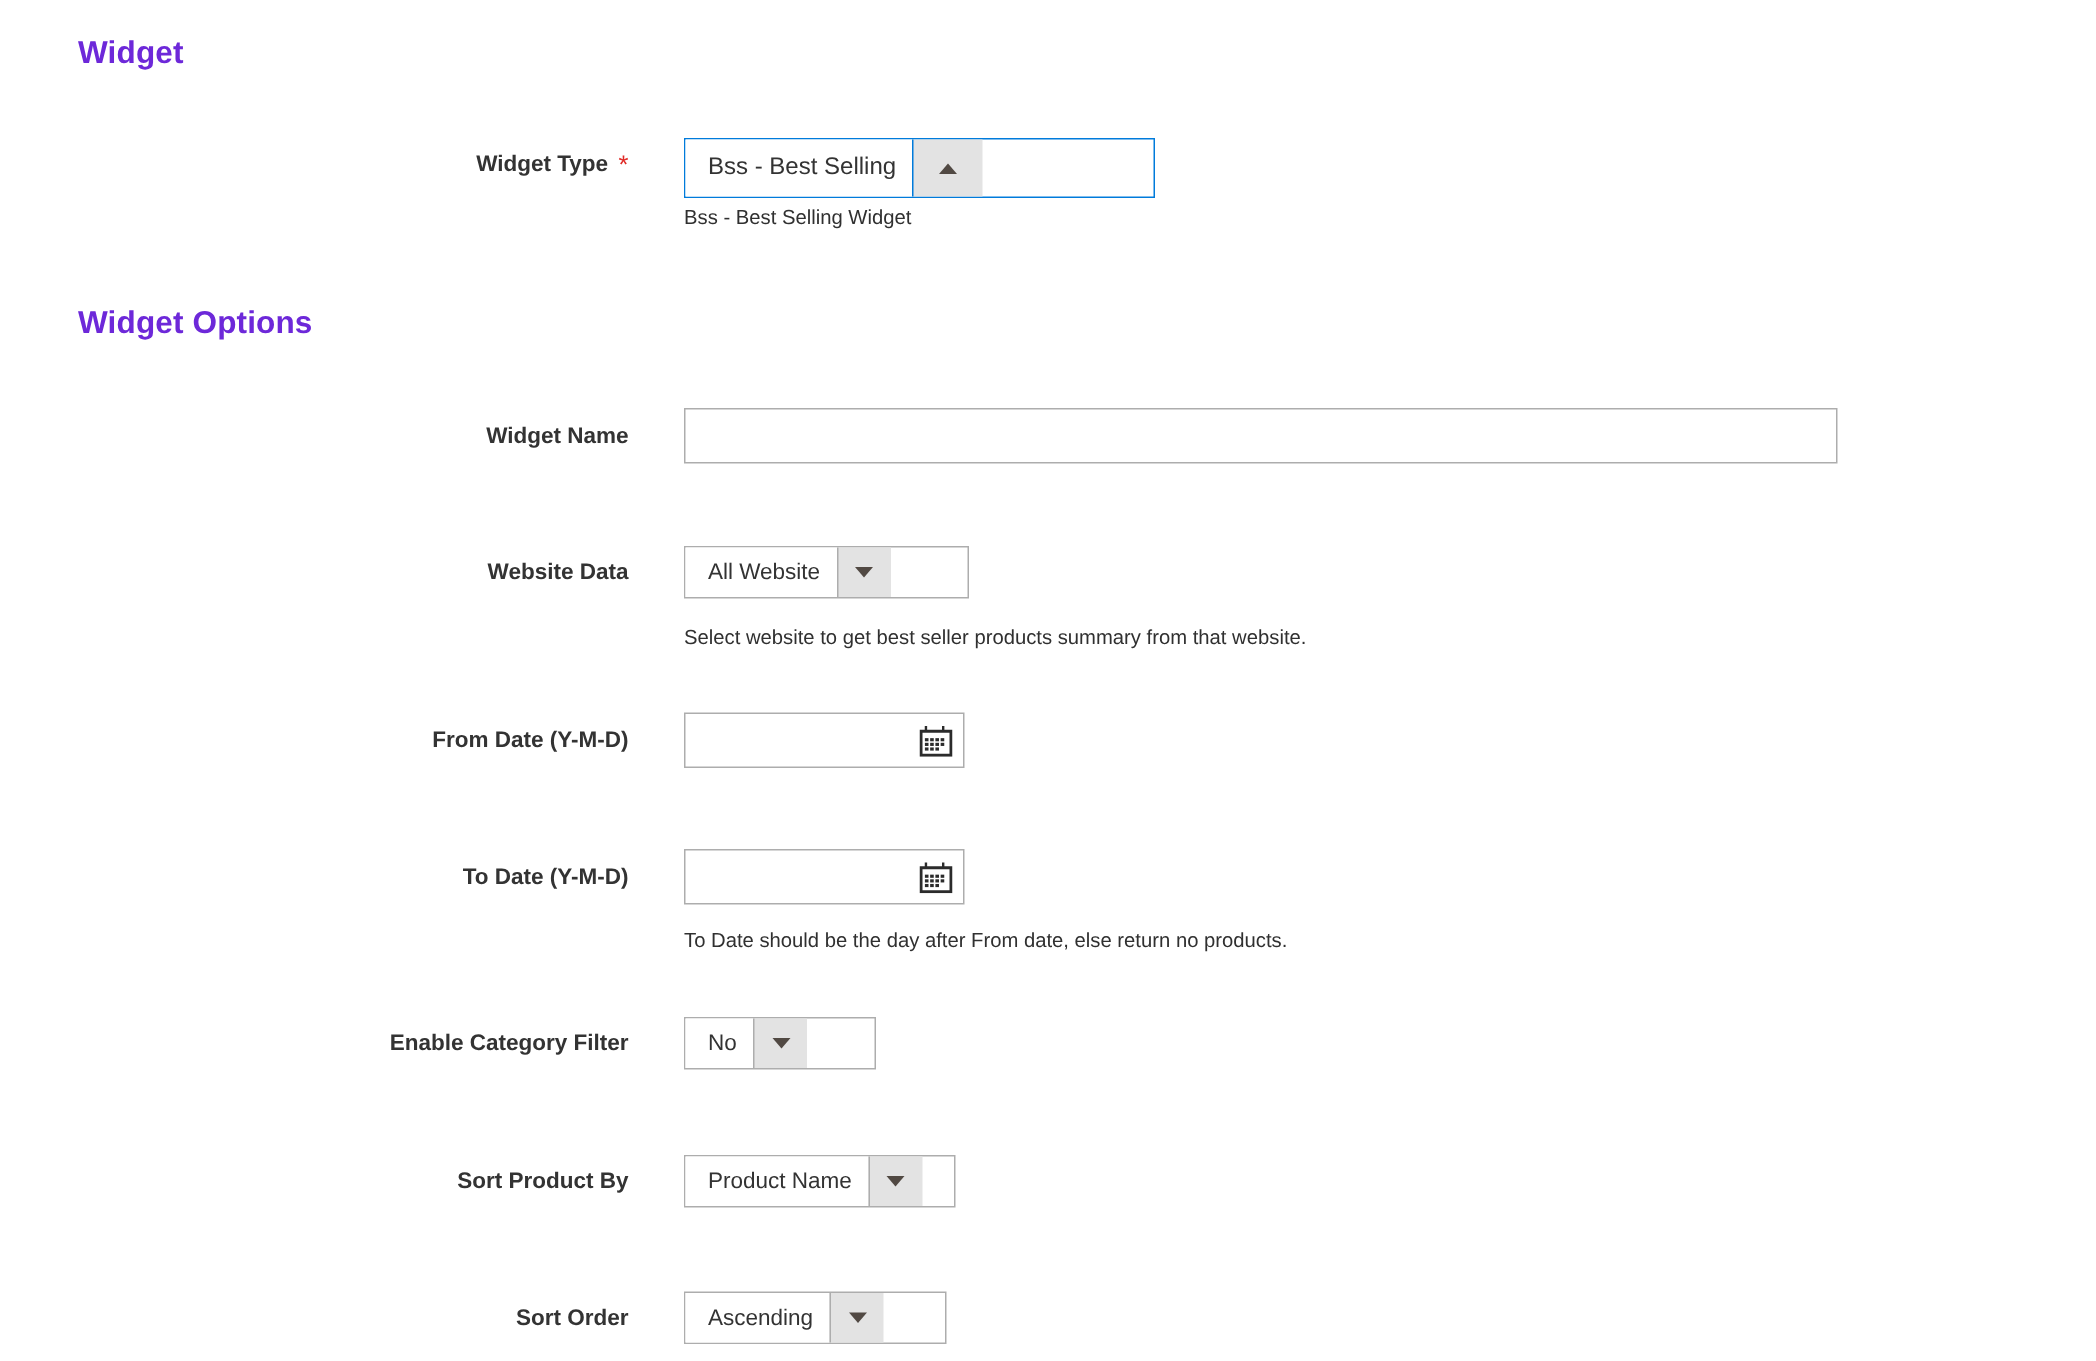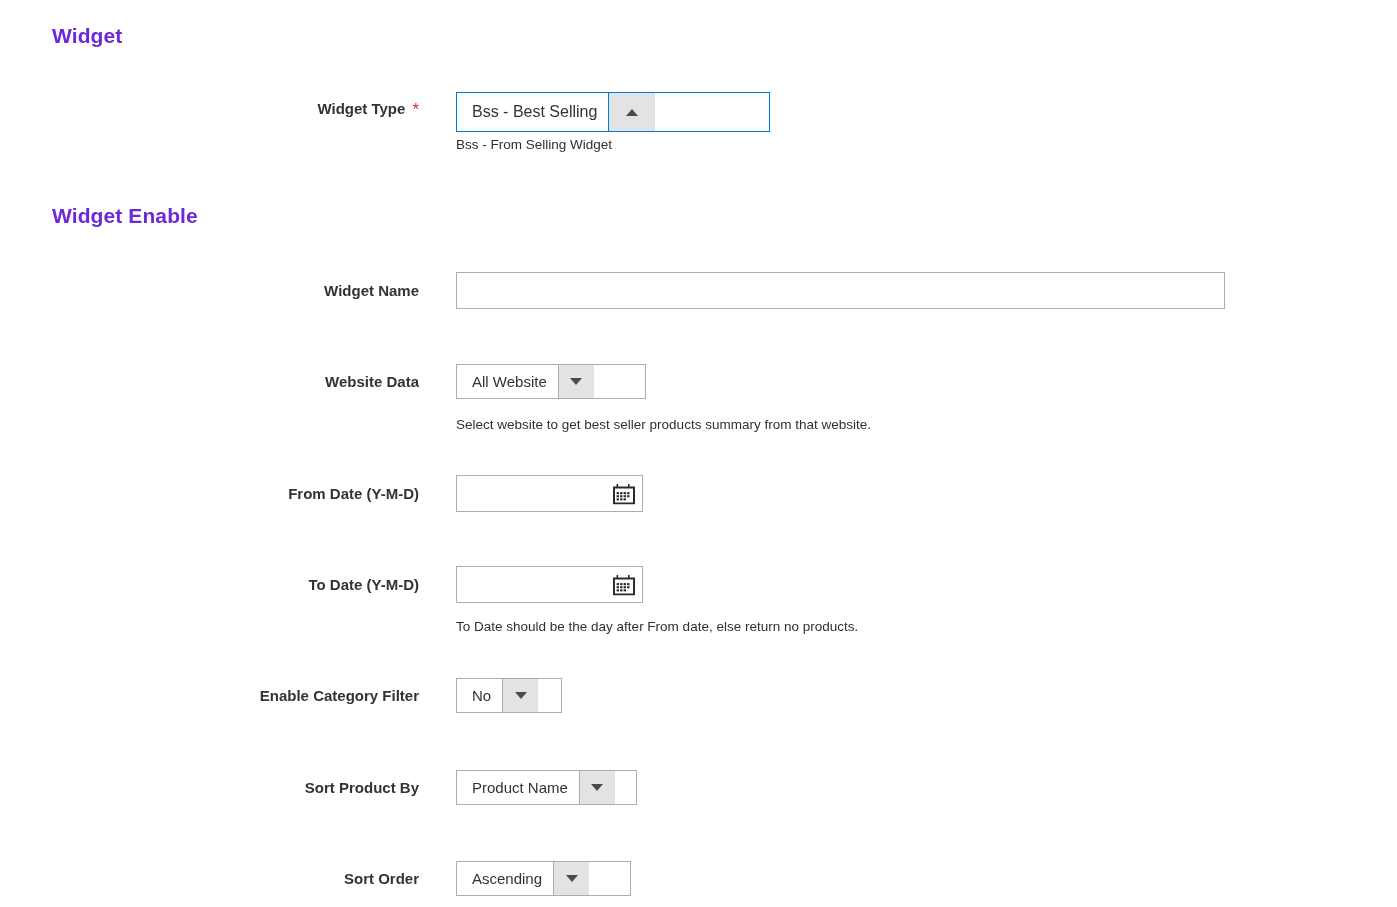--- a/index.html
+++ b/index.html
@@ -120,21 +120,21 @@
     border-color: #007bdb;
     height: 40px;
   }
   .select.is-open .sel-btn { border-left-color: #007bdb; }
   .select.is-open .sel-value { font-size: 16px; padding-left: 15px; }
 
   
   .w-wtype  { width: 314px; }
   .w-wtype .sel-btn { flex: 0 0 47px; width: 47px; }
   .w-site   { width: 190px; }
-  .w-yesno  { width: 106px; }
+  .w-yesno  { width: 128px; }
   .w-sortby { width: 181px; }
   .w-order  { width: 175px; }
 
   
   .text-input {
     height: 37px;
     border: 1px solid #adadad;
     background: #ffffff;
     font-size: 15px;
     color: #333333;
@@ -181,24 +181,24 @@
       <span>Widget Type</span><span class="req-star">*</span>
     </div>
     <div class="row-control" style="top:0;">
       <div class="select is-open w-wtype">
         <div class="sel-value">Bss - Best Selling</div>
         <div class="sel-btn">
           <span class="caret-up"></span>
         </div>
       </div>
     </div>
-    <div class="note" style="top:45px;">Bss - From Selling Widget</div>
-  </div>
-
-  <div class="section-title" id="title-widget-options">Widget Enable</div>
+    <div class="note" style="top:45px;">Bss - Best Selling Widget</div>
+  </div>
+
+  <div class="section-title" id="title-widget-options">Widget Options</div>
 
   <div class="row" style="top:272px;">
     <div class="row-label" style="top:10px;">Widget Name</div>
     <div class="row-control" style="top:0;">
       <input class="text-input w-name" type="text" placeholder="" style="">
     </div>
   </div>
 
   <div class="row" style="top:364px;">
     <div class="row-label" style="top:9px;">Website Data</div>

